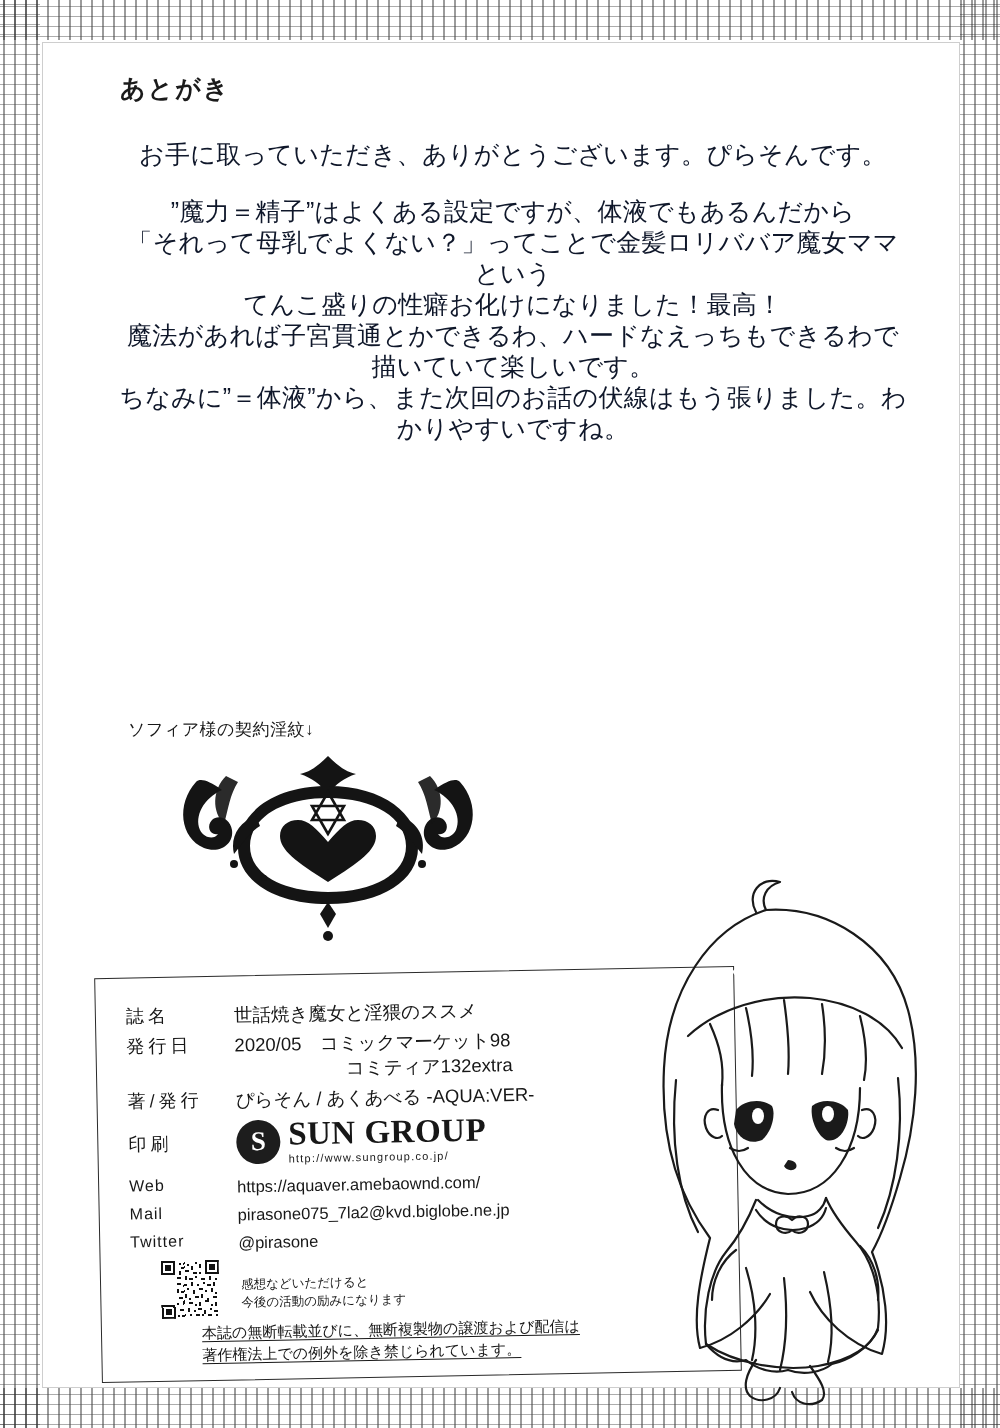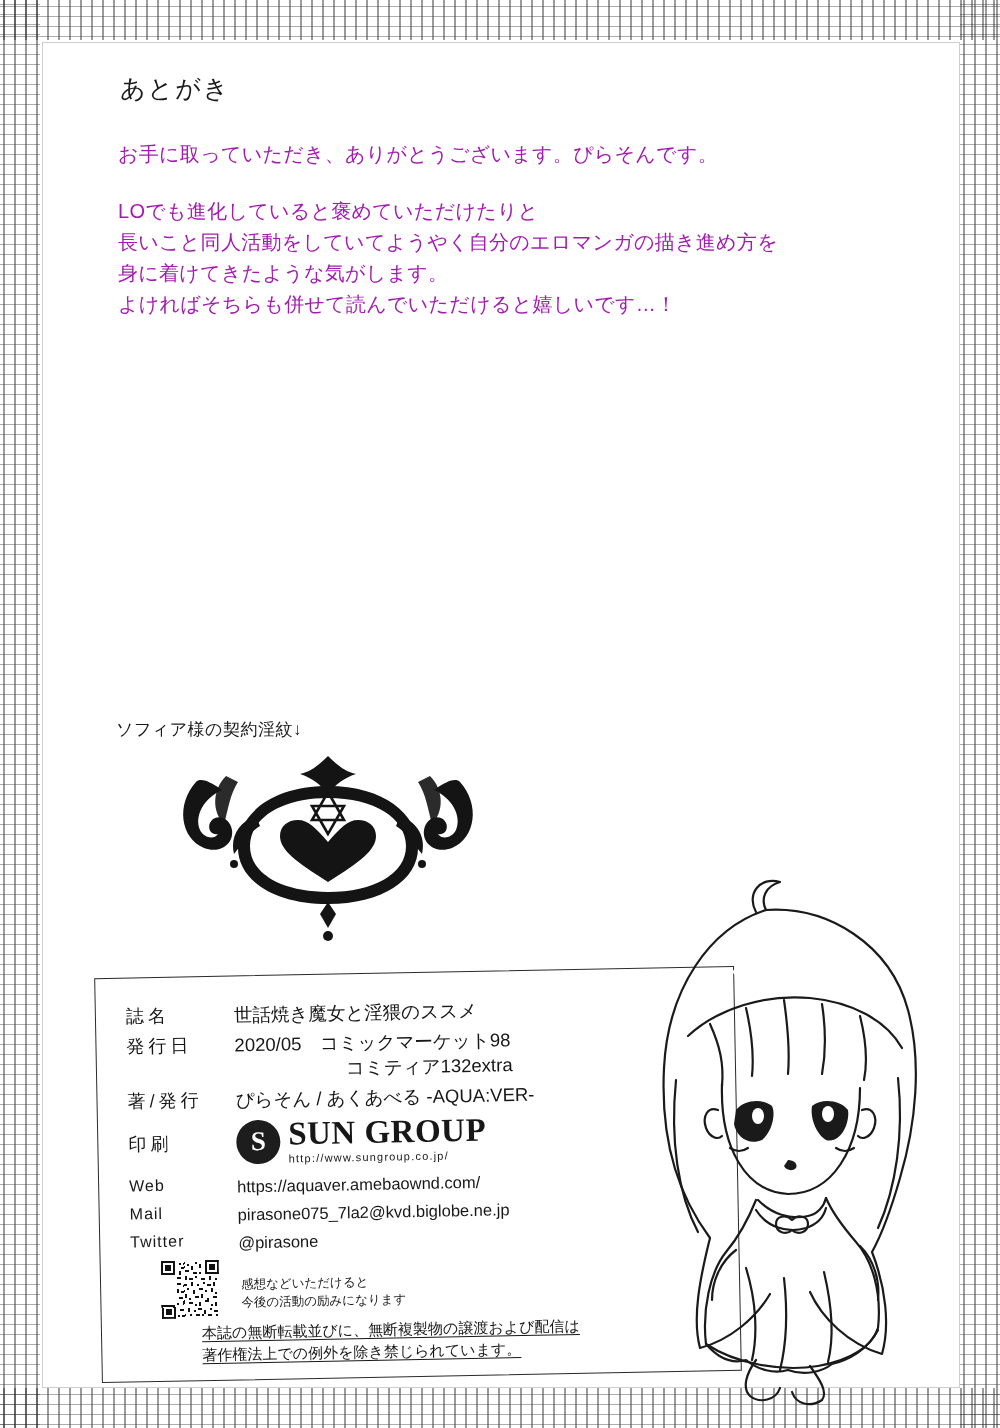--- a/index.html
+++ b/index.html
@@ -53,36 +53,37 @@
   .content {
     position: absolute;
     left: 118px;
     top: 72px;
     width: 790px;
   }
   .afterword-title {
     font-size: 25px;
     letter-spacing: 2px;
     margin: 0 0 34px 2px;
-    font-weight: 400;
+    font-weight: 700;
     color: #1b1b1b;
   }
   .para {
-    font-size: 20px;
+    font-size: 25px;
     line-height: 31px;
     margin: 0 0 26px 0;
     letter-spacing: .3px;
-    color: #a21caf;
+    color: #0f172a;
     white-space: pre-line;
+    text-align: center;
   }
 
   
   .sigil-caption {
     position: absolute;
-    left: 116px;
+    left: 128px;
     top: 718px;
     font-size: 17px;
     letter-spacing: .5px;
   }
   .sigil {
     position: absolute;
     left: 168px;
     top: 752px;
     width: 320px;
     height: 190px;
@@ -184,24 +185,25 @@
   <div class="lace top"></div>
   <div class="lace bottom"></div>
   <div class="lace left"></div>
   <div class="lace right"></div>
   <div class="lace-inner-line"></div>
 </div>
 
 <div class="content">
   <h1 class="afterword-title">あとがき</h1>
   <p class="para">お手に取っていただき、ありがとうございます。ぴらそんです。</p>
-  <p class="para">LOでも進化していると褒めていただけたりと
-長いこと同人活動をしていてようやく自分のエロマンガの描き進め方を
-身に着けてきたような気がします。
-よければそちらも併せて読んでいただけると嬉しいです…！</p>
+  <p class="para">”魔力＝精子”はよくある設定ですが、体液でもあるんだから
+「それって母乳でよくない？」ってことで金髪ロリババア魔女ママという
+てんこ盛りの性癖お化けになりました！最高！
+魔法があれば子宮貫通とかできるわ、ハードなえっちもできるわで描いていて楽しいです。
+ちなみに”＝体液”から、また次回のお話の伏線はもう張りました。わかりやすいですね。</p>
 </div>
 
 <div class="sigil-caption">ソフィア様の契約淫紋↓</div>
 
 <svg class="sigil" viewBox="0 0 320 190">
   <g fill="#141414">
 
     <path d="M28 30 C8 52 12 86 36 96 C52 102 66 92 64 78 C62 66 50 62 44 68 C38 74 42 84 50 82 C46 88 36 86 32 78 C26 64 36 46 54 38 C40 28 32 26 28 30 Z"></path>
     <path d="M58 24 C44 38 44 60 56 72 C60 58 62 42 70 30 Z" opacity=".9"></path>
 

